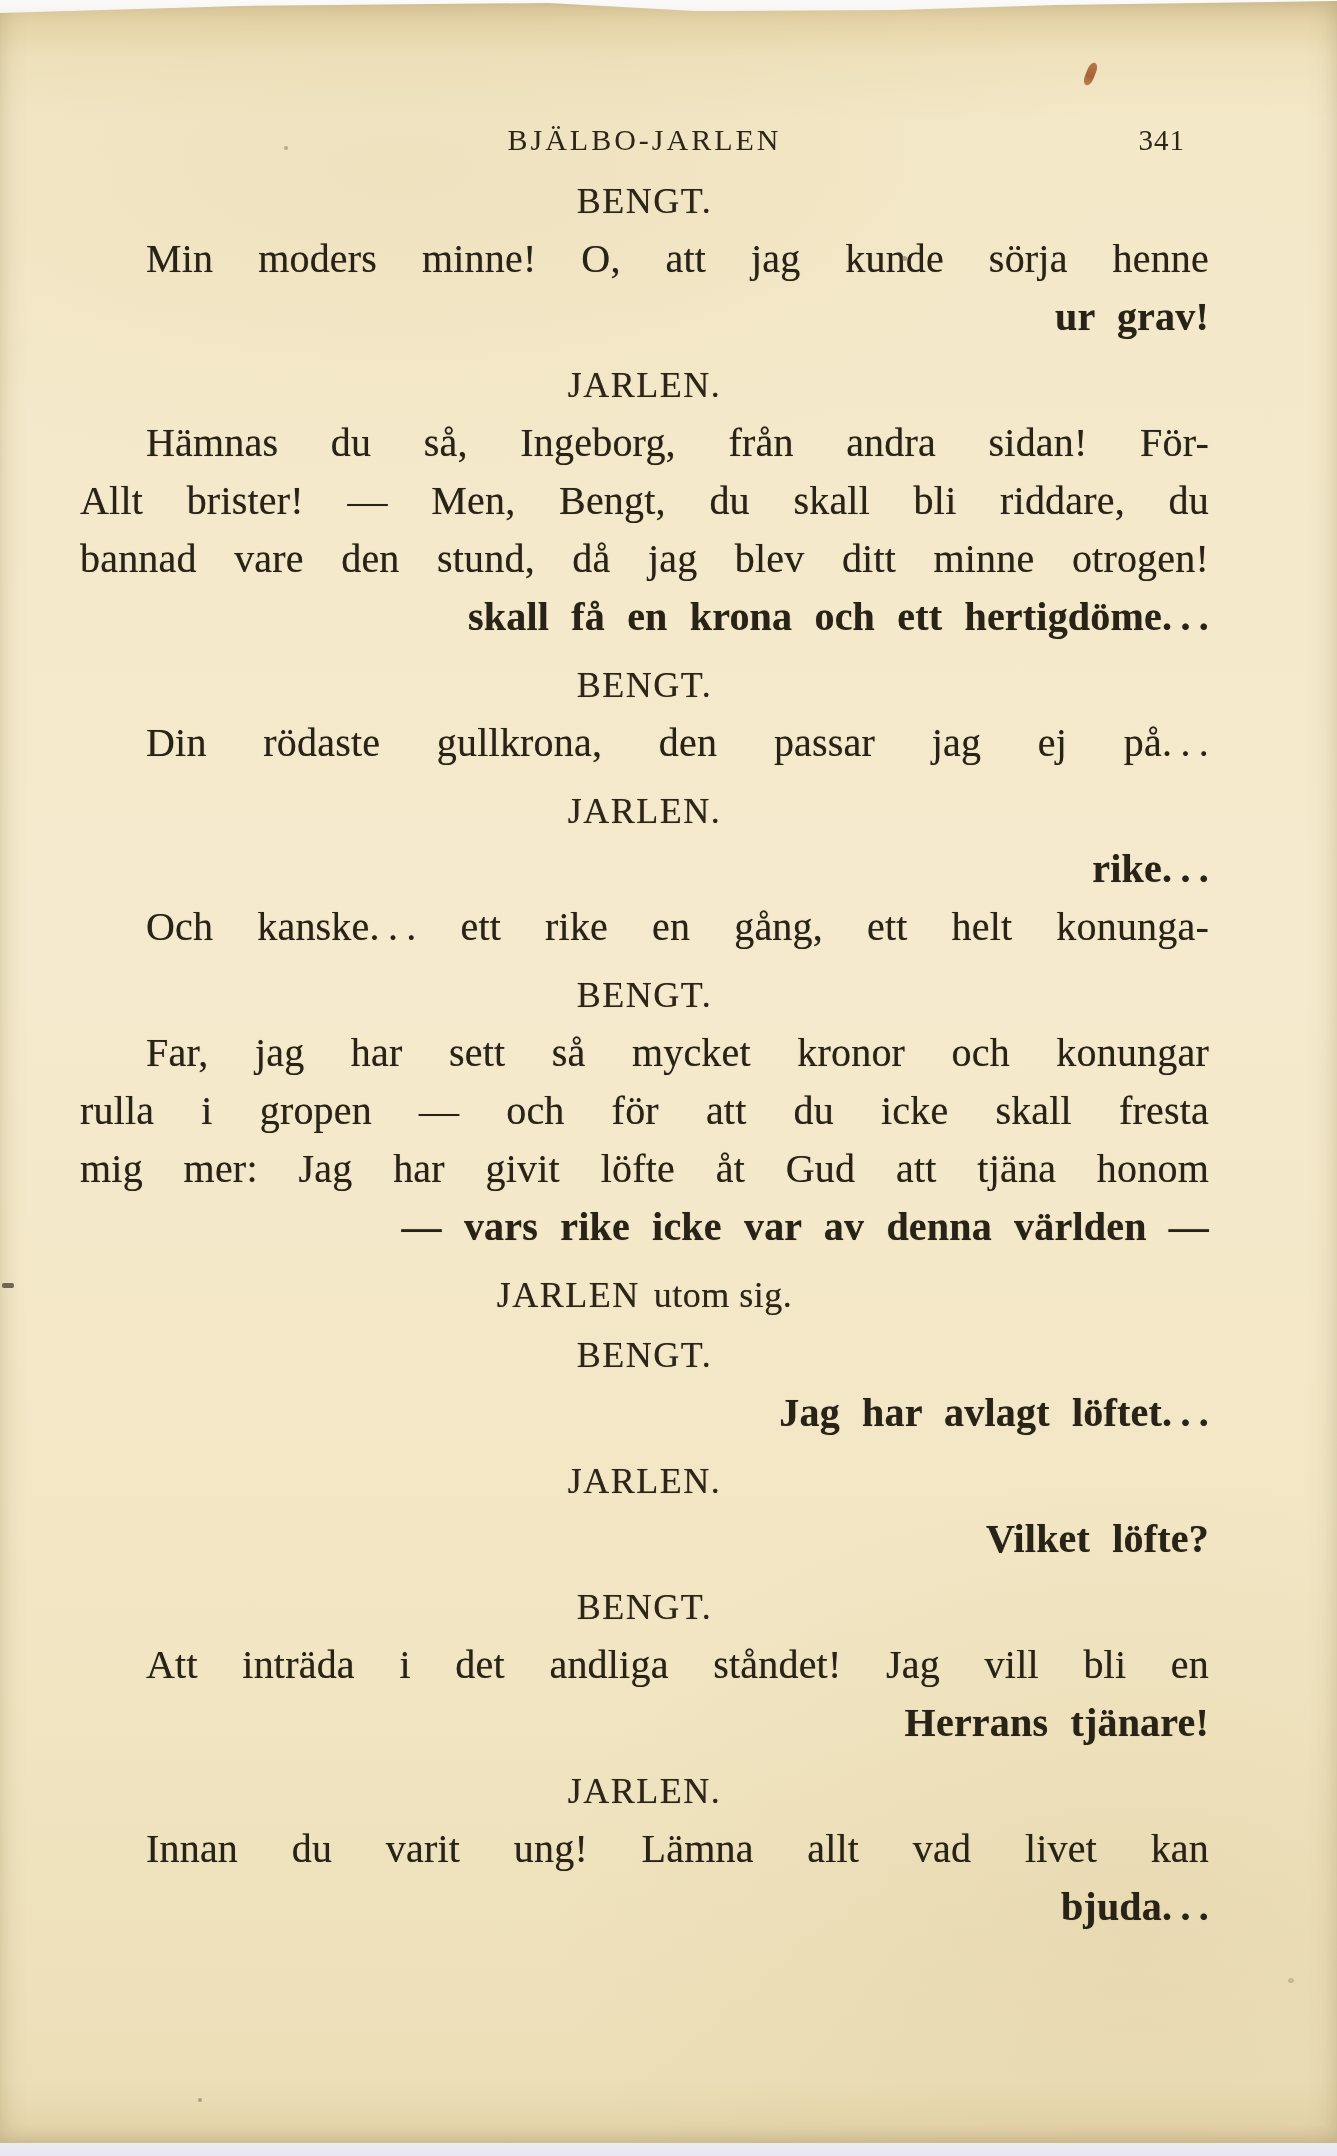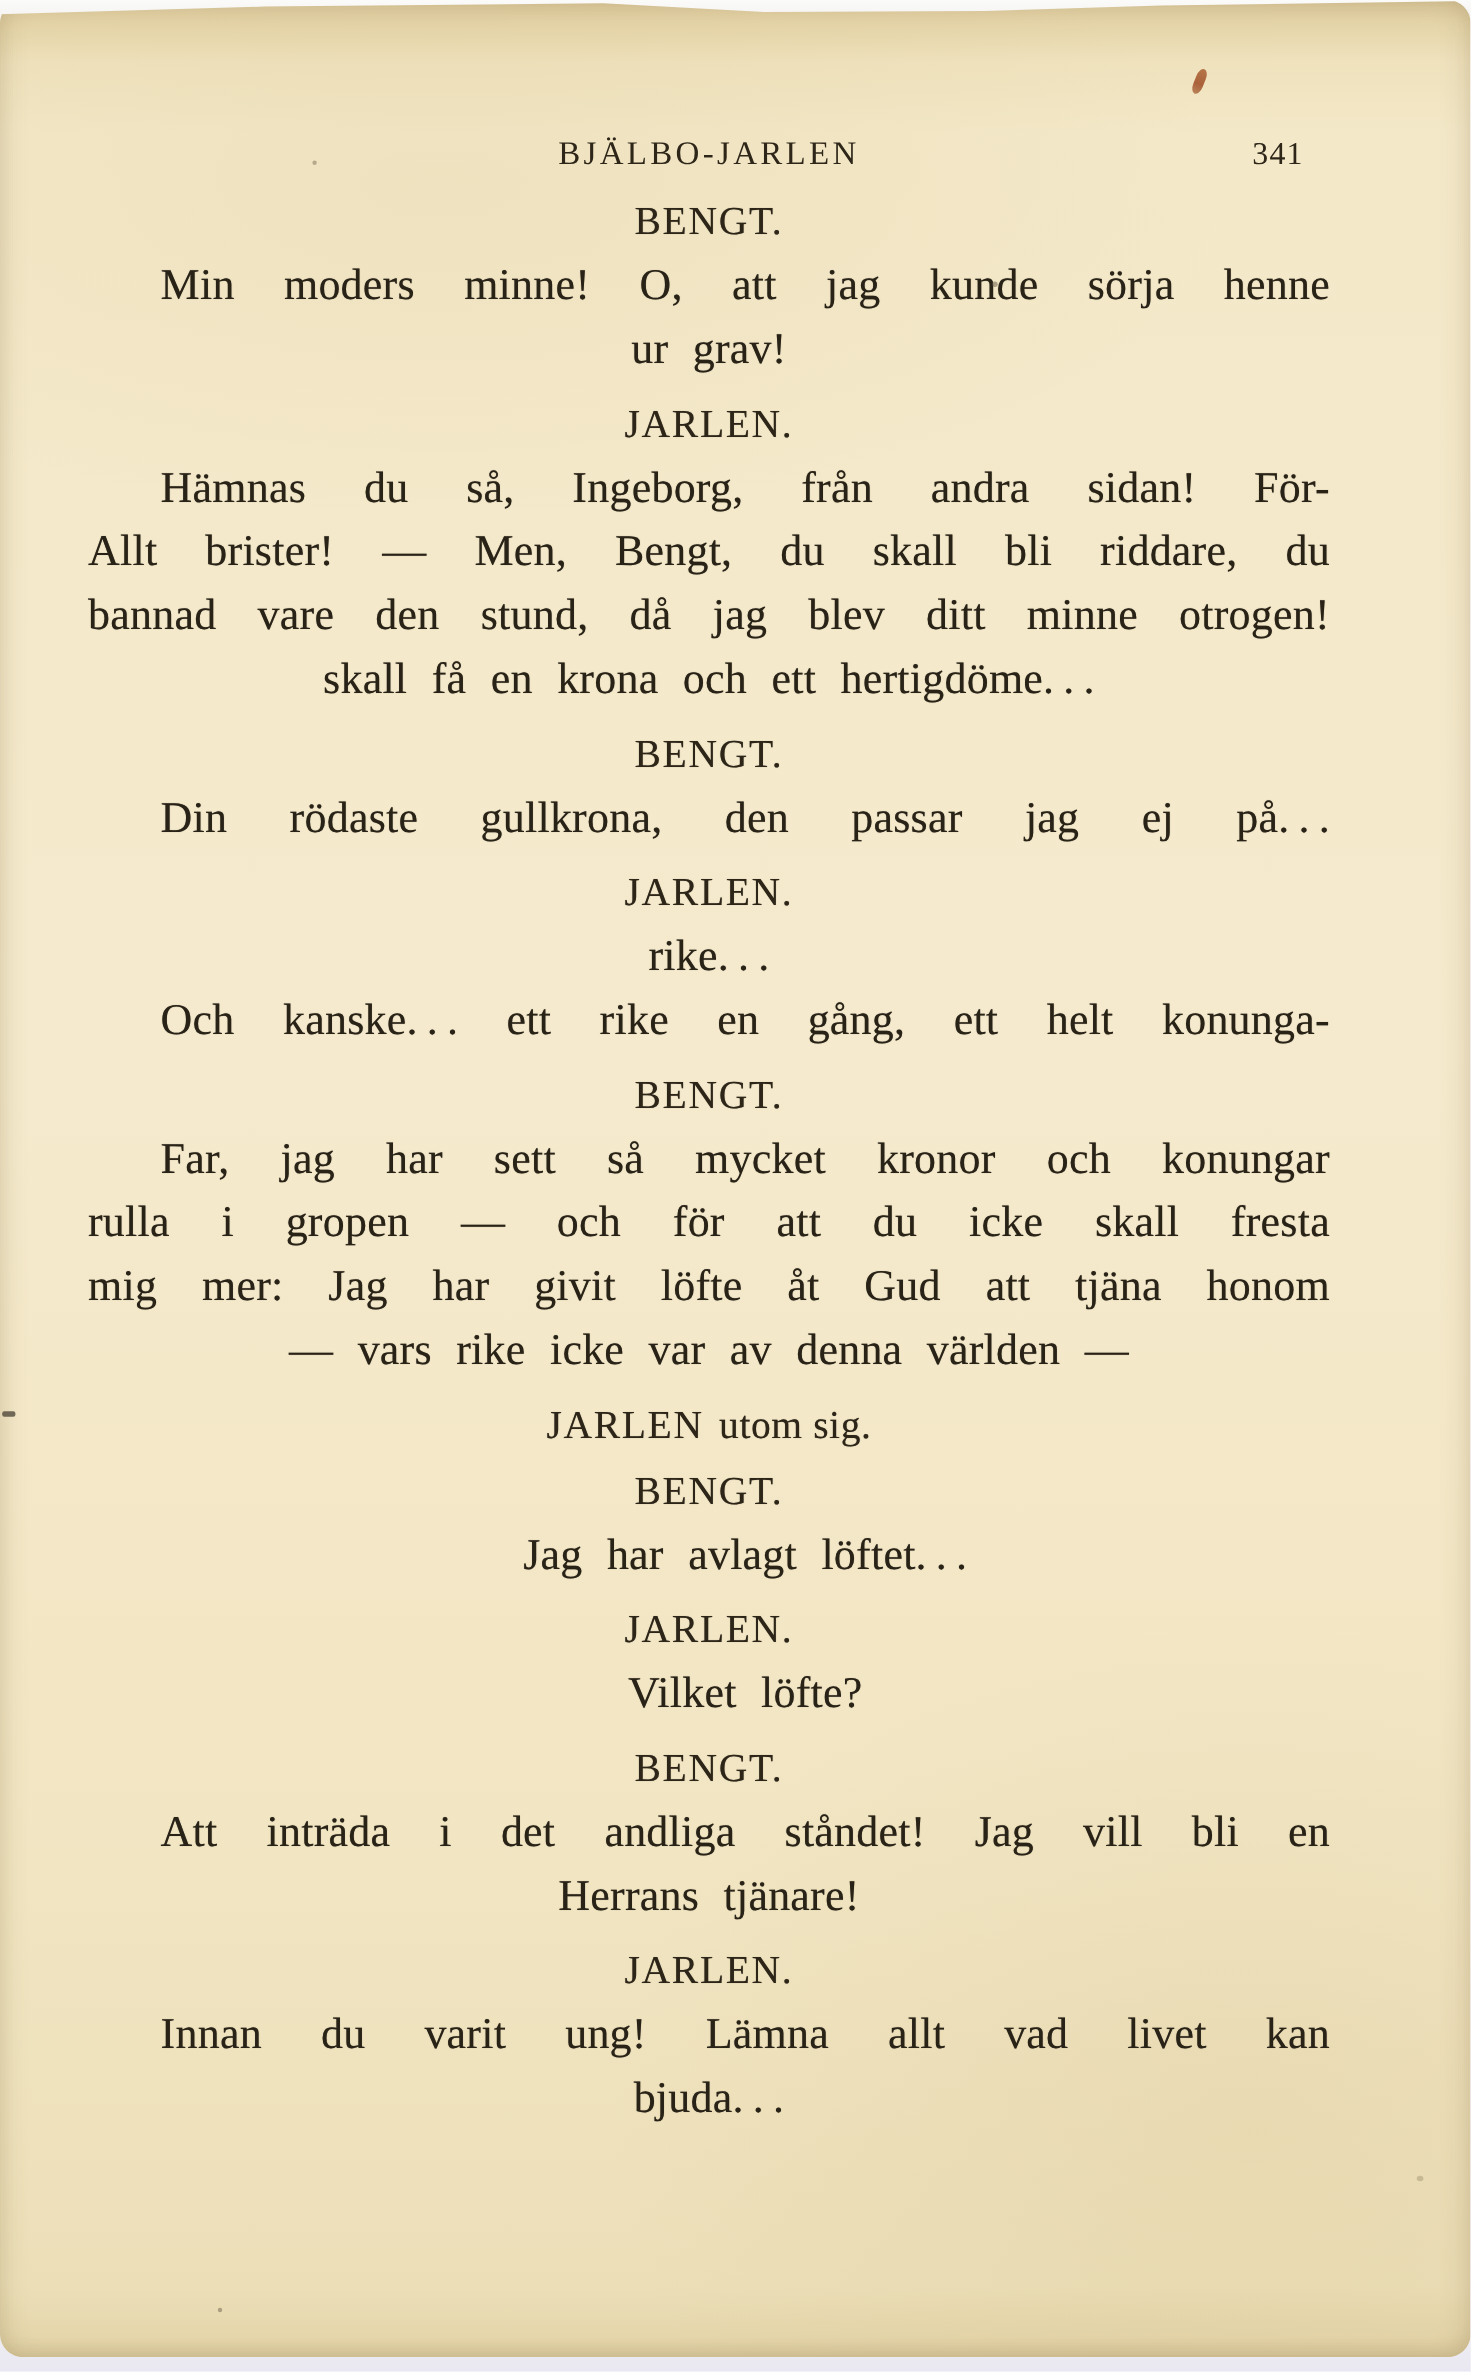--- a/index.html
+++ b/index.html
@@ -10,21 +10,20 @@
   }
   .page{
     position:absolute;left:0;right:0;top:0;bottom:13px;
     background:
       radial-gradient(1200px 500px at 30% 8%, rgba(196,170,110,0.10), rgba(0,0,0,0) 60%),
       radial-gradient(900px 700px at 85% 90%, rgba(190,160,100,0.12), rgba(0,0,0,0) 65%),
       linear-gradient(180deg,#d9c79a 0px,#e6d6ab 26px,#efe2bd 56px,#f3e8c8 120px,#f5eacd 45%,#f1e5c2 80%,#ecdfb8 97%,#e2d2a6 100%);
     clip-path:polygon(0 13px,18% 6px,41% 3px,52% 11px,67% 10px,79% 5px,100% 1px,100% 100%,0 100%);
     box-shadow:inset 10px 0 18px rgba(130,108,62,0.10), inset -10px 0 20px rgba(130,108,62,0.12), inset 0 -6px 14px rgba(120,100,60,0.10);
     color:#2a2317;
-    border-radius:21px;
   }
   .page-inner{
     position:absolute;inset:0;
     padding:0 128px 0 80px;
   }
   .header{
     position:relative;margin-top:118px;height:44px;line-height:44px;
     text-align:center;
     font-size:30px;letter-spacing:3px;color:#2e2719;
   }
@@ -41,21 +40,21 @@
   }
   .direction{letter-spacing:0.5px;margin-left:14px;}
   .line{
     font-size:40px;line-height:58px;
     word-spacing:0.30em;letter-spacing:0.2px;
     color:#282217;
     text-shadow:0 0 0.7px rgba(40,34,23,0.55);
     white-space:normal;
   }
   .jl{text-align:justify;text-align-last:justify;}
-  .ll{text-align:center;}
+  .ll{text-align:right;font-weight:bold;}
   .indent{text-indent:66px;}
   .red-mark{
     position:absolute;left:1086px;top:62px;width:9px;height:24px;
     background:linear-gradient(180deg,#b06a3c,#a2532b 60%,#b4784d);
     border-radius:5px/9px;
     transform:rotate(22deg);
     opacity:0.9;
   }
   .speck{position:absolute;background:#6f6350;border-radius:50%;}
   .speck.s1{left:902px;top:256px;width:5px;height:5px;opacity:.55;}

